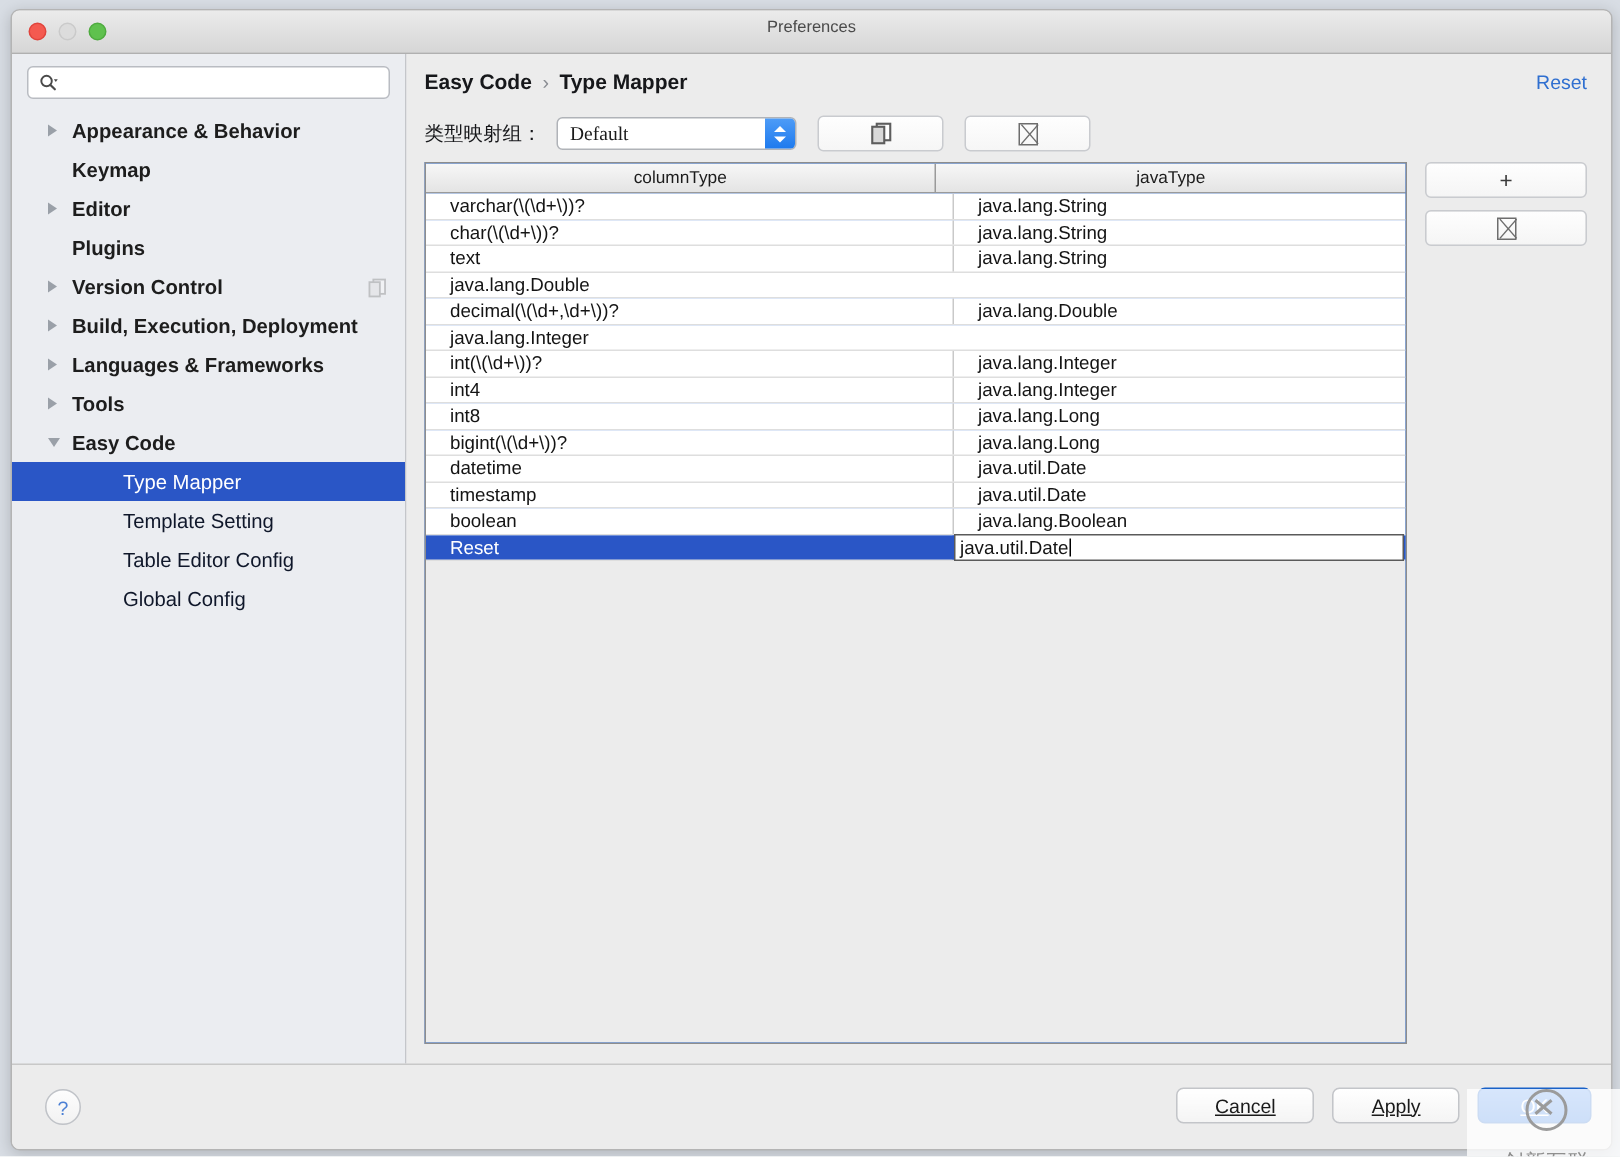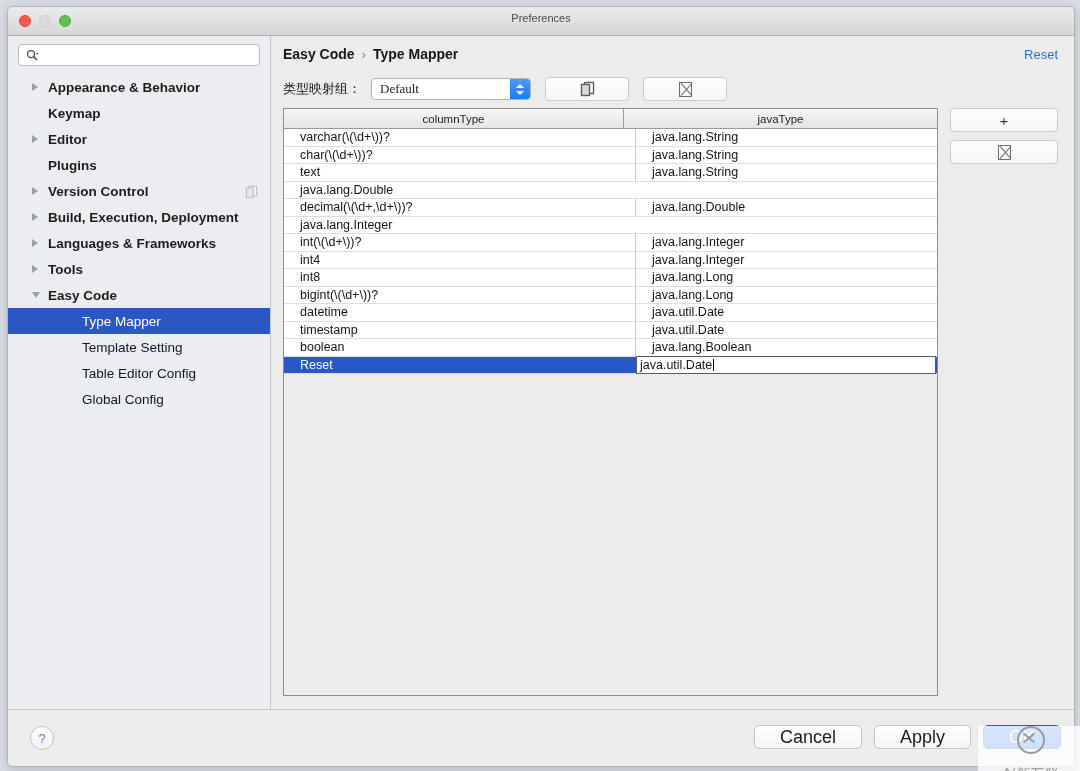--- a/index.html
+++ b/index.html
@@ -408,26 +408,27 @@
     gap: 12px;
     align-items: center;
   }
   .fbtn {
     min-width: 76px;
     height: 24px;
     padding: 0 25px;
     border-radius: 5px;
     border: 1px solid #c3c5c9;
     background: linear-gradient(to bottom, #ffffff 0%, #f4f4f4 100%);
-    font-size: 18px;
+    font-size: 13px;
     color: #1a1a1a;
     display: flex;
     align-items: center;
     justify-content: center;
     box-sizing: border-box;
+    text-decoration: underline;
   }
   .fbtn.primary {
     background: linear-gradient(to bottom, #4a8ef0 0%, #1f6fe0 100%);
     border-color: #1a62c8;
     color: #ffffff;
   }
 
   
   .watermark {
     position: absolute;

